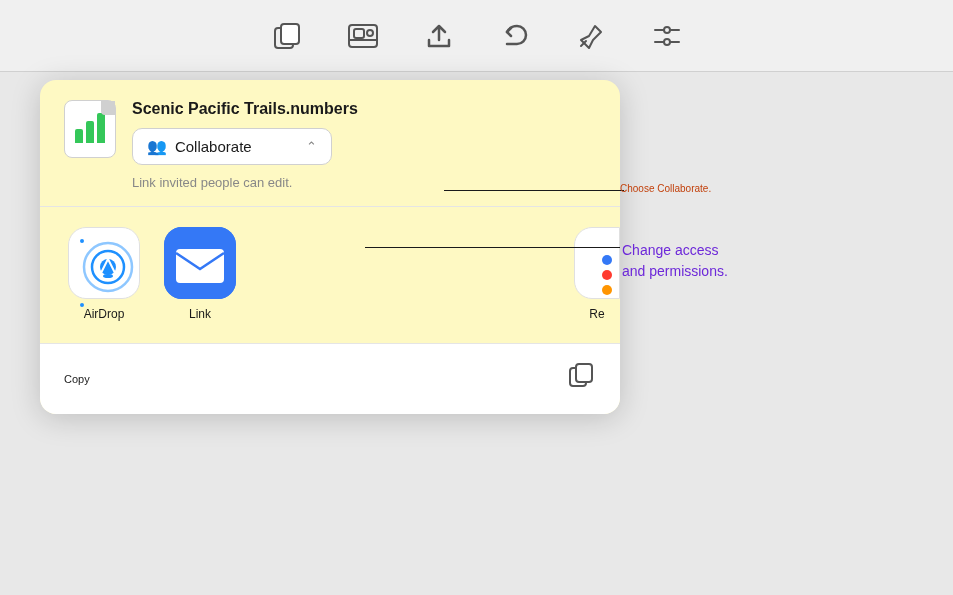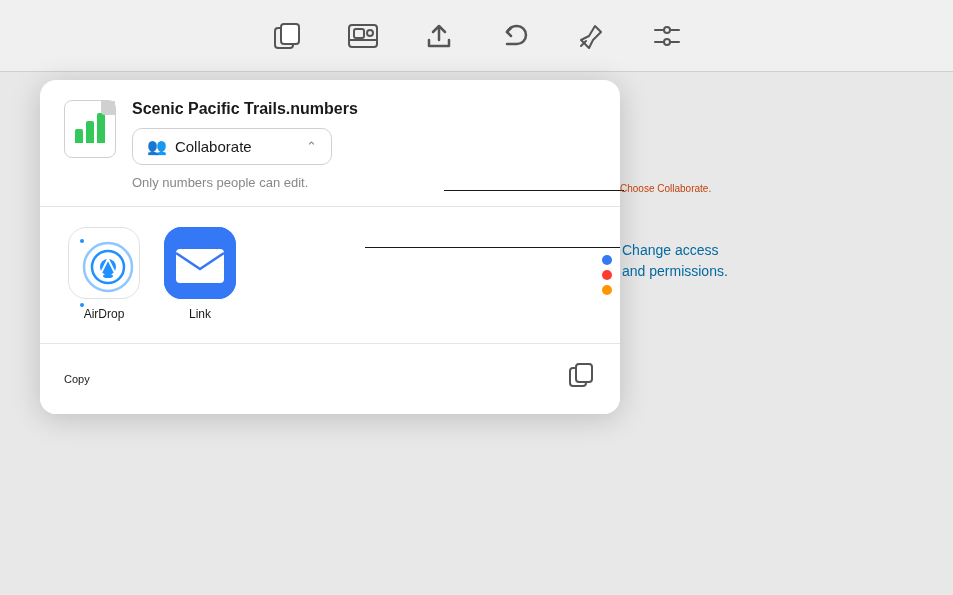--- a/index.html
+++ b/index.html
@@ -36,21 +36,21 @@
       color: #555;
       font-size: 24px;
     }
 
     
     .panel {
       position: absolute;
       top: 80px;
       left: 40px;
       width: 580px;
-      background: #ffffff;
+      background: #fef9c3;
       border-radius: 16px;
       box-shadow: 0 4px 30px rgba(0,0,0,0.18);
       overflow: hidden;
     }
 
     
     .file-section {
       padding: 20px 24px 16px 24px;
       border-bottom: 1px solid #e5e5e5;
       display: flex;
@@ -277,21 +277,21 @@
         <div class="bar" style="height:30px"></div>
       </div>
     </div>
     <div class="file-info">
       <div class="file-name">Scenic Pacific Trails.numbers</div>
       <button class="collaborate-dropdown">
         <span class="people-icon">👥</span>
         <span>Collaborate</span>
         <span class="chevron">⌃</span>
       </button>
-      <div class="permission-text">Only numbers people can edit.</div>
+      <div class="permission-text">Link invited people can edit.</div>
     </div>
   </div>
 
   <div class="share-section">
     <div class="share-items">
 
       <div class="share-item">
         <div class="share-item-icon airdrop-icon">
           <div class="airdrop-circles">
             <svg width="56" height="56" viewBox="0 0 56 56" fill="none">
@@ -314,20 +314,25 @@
             <rect x="12" y="22" width="48" height="34" rx="4" fill="white"></rect>
             <path d="M12 26L36 42L60 26" stroke="#3478f6" stroke-width="2.5" fill="none"></path>
           </svg>
         </div>
         <span class="share-item-label">Link</span>
       </div>
 
 
     </div>
 
+    <div style="position:absolute; right:0; top:20px; display:flex; flex-direction:column; align-items:center; gap:8px;">
+      <div style="width:46px; height:72px; background:white; border:1px solid #e0e0e0; border-radius:18px 0 0 18px; overflow:hidden; position:relative;">
+      </div>
+      <span style="font-size:12px; color:#1a1a1a;">Re</span>
+    </div>
 
     <div style="position:absolute; right:8px; top:50%; transform:translateY(-50%); display:flex; flex-direction:column; gap:5px; z-index:10;">
       <div style="width:10px; height:10px; border-radius:50%; background:#3478f6;"></div>
       <div style="width:10px; height:10px; border-radius:50%; background:#ff3b30;"></div>
       <div style="width:10px; height:10px; border-radius:50%; background:#ff9500;"></div>
     </div>
   </div>
 
   <div class="copy-section">
     <span class="copy-label">Copy</span>
@@ -337,13 +342,13 @@
         <rect x="8" y="2" width="16" height="18" rx="3" stroke="#555" stroke-width="2" fill="white"></rect>
       </svg>
     </span>
   </div>
 </div>
 
 <div style="position:absolute; top:190px; left:444px; width:180px; height:1px; background:#1a1a1a;"></div>
 <div style="position:absolute; top:183px; left:620px; font-size:10px; color:#c2410c; white-space:nowrap;">Choose Collaborate.</div>
 
 <div style="position:absolute; top:247px; left:365px; width:255px; height:1px; background:#1a1a1a;"></div>
-<div style="position:absolute; top:240px; left:622px; font-size:14px; color:#0369a1; white-space:nowrap; line-height:1.5;">Change access<br>and permissions.</div>
+<div style="position:absolute; top:240px; left:622px; font-size:14px; color:#6d28d9; white-space:nowrap; line-height:1.5;">Change access<br>and permissions.</div>
 
 </body></html>

